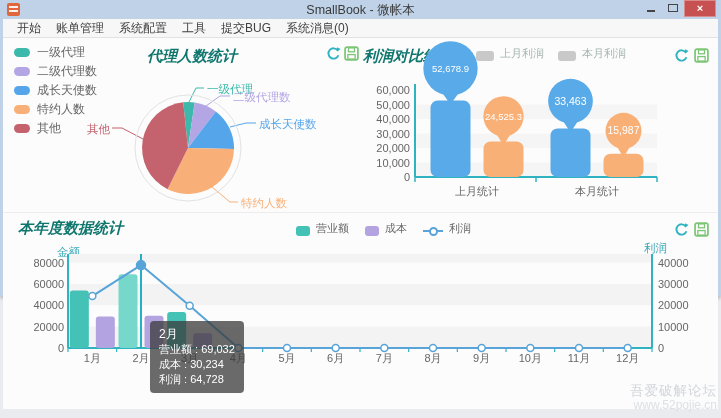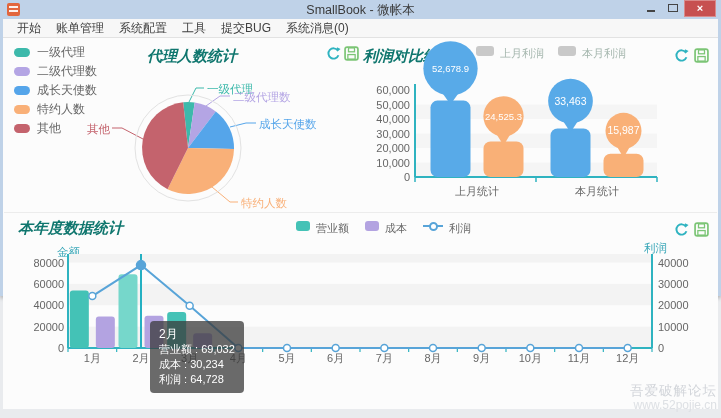--- a/index.html
+++ b/index.html
@@ -29,21 +29,21 @@
   
   .content{left:3px;top:38px;width:715px;height:371px;background:#fcfcfc;}
   .panel-title{color:#0f766e;font-size:15px;font-weight:bold;white-space:nowrap;font-style:italic;}
   .sep{left:4px;top:212px;width:713px;height:1px;background:#ececec;}
   .iconbtn{width:15px;height:15px;cursor:pointer;}
   .iconbtn svg{width:15px;height:15px;display:block;}
   
   .v-legend-item{left:14px;height:14px;display:flex;align-items:center;gap:7px;cursor:pointer;}
   .v-legend-item .mk{width:16px;height:9px;border-radius:5px;display:inline-block;}
   .v-legend-item .lb{font-size:12px;color:#666;white-space:nowrap;}
-  .h-legend{display:flex;align-items:flex-start;gap:6px;cursor:pointer;}
+  .h-legend{display:flex;align-items:flex-end;gap:6px;cursor:pointer;}
   .h-legend .mk{width:18px;height:10px;border-radius:3px;display:inline-block;}
   .h-legend .lb{font-size:11px;white-space:nowrap;color:#666;}
   .lg-line{position:relative;width:20px;height:10px;display:inline-block;}
   .lg-line::before{content:'';position:absolute;left:0;top:4px;width:20px;height:2px;background:currentColor;}
   .lg-line i{position:absolute;left:6px;top:1px;width:5px;height:5px;border:2px solid currentColor;border-radius:50%;background:#fff;}
   
   .pie-label{font-size:11.5px;white-space:nowrap;}
   .ld{fill:none;stroke-width:1;}
   
   .axis-name{font-size:11.5px;color:#3aa7b8;white-space:nowrap;}

